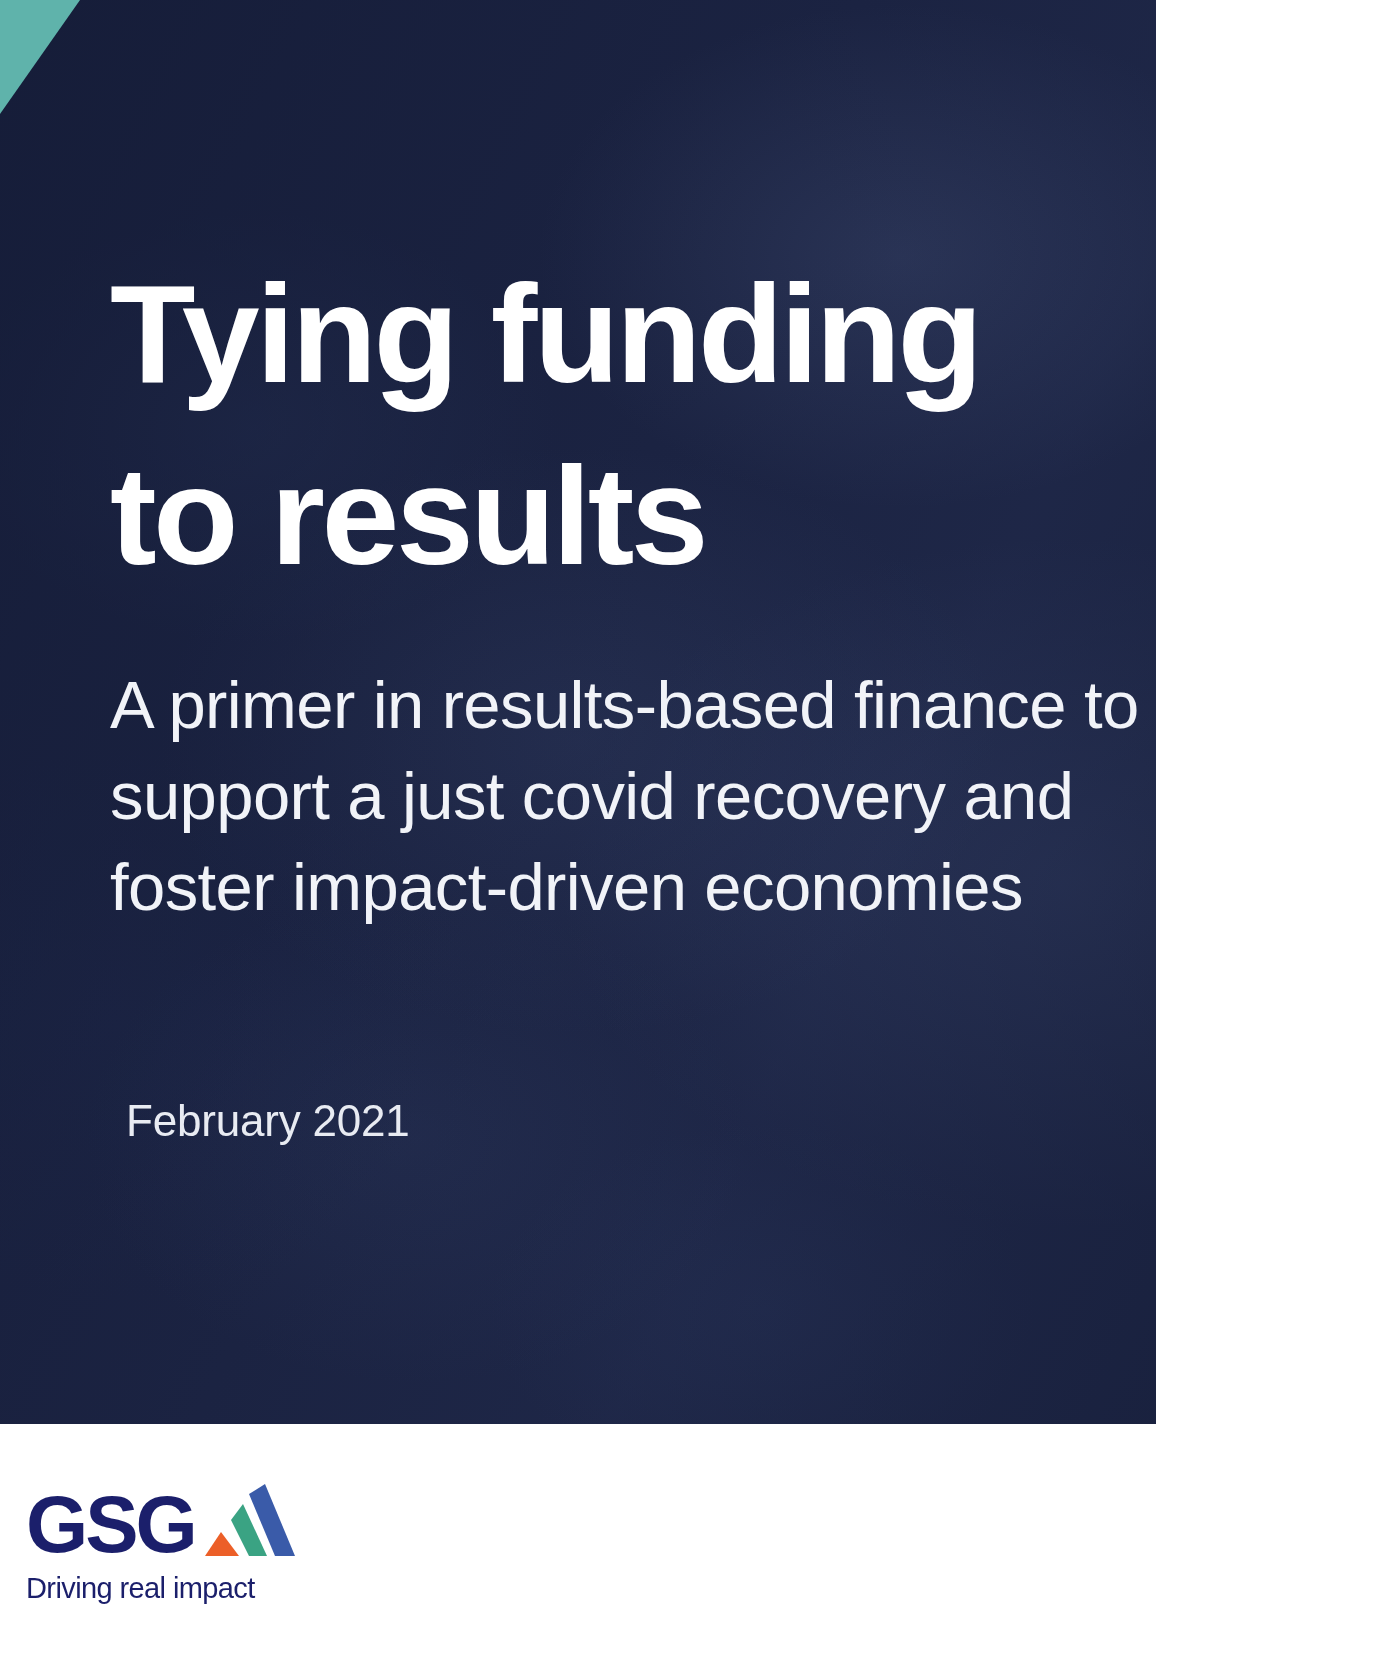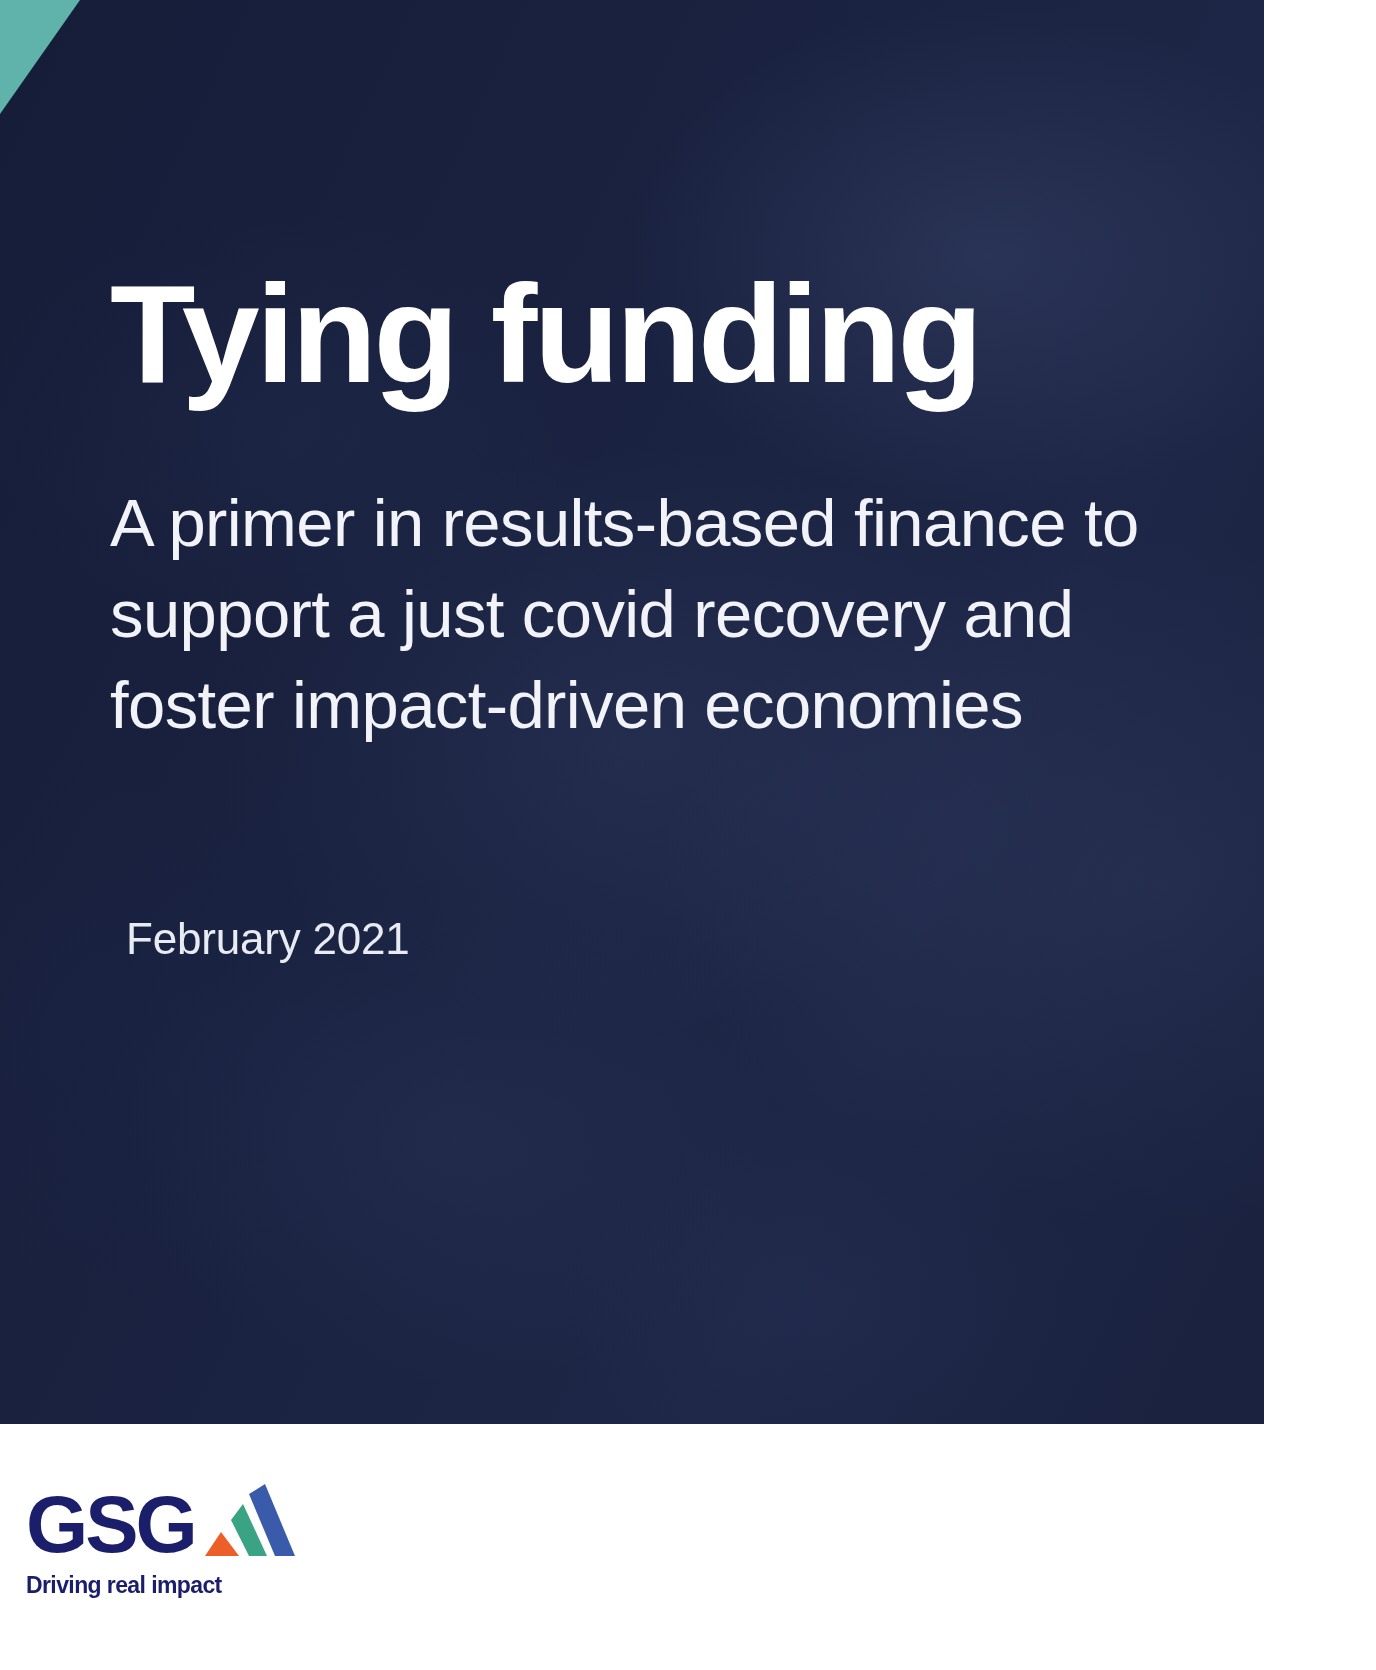--- a/index.html
+++ b/index.html
@@ -19,21 +19,21 @@
     height: 1670px;
     overflow: hidden;
     background: #ffffff;
   }
 
   
   .hero {
     position: absolute;
     left: 0;
     top: 0;
-    width: 1264px;
+    width: 1156px;
     height: 1424px;
     overflow: hidden;
     background: #1b2342;
   }
 
   
   .hero-texture {
     position: absolute;
     inset: 0;
     background:
@@ -142,40 +142,40 @@
     text-align: center;
   }
 
   .logo-mark {
     display: block;
     margin-bottom: 2px;
   }
 
   .logo-tagline {
     font-family: "Liberation Sans", sans-serif;
-    font-weight: 700;
-    font-size: 23px;
+    font-weight: 400;
+    font-size: 29px;
     line-height: 1;
     color: #1b1f6b;
     letter-spacing: -0.6px;
     margin-top: 14px;
   }
 </style>
 </head>
 <body>
 
 <div class="page">
 
   <div class="hero">
     <div class="hero-texture"></div>
     <div class="hero-vignette"></div>
     <div class="corner-triangle"></div>
 
     <div class="content">
-      <h1 class="doc-title"><span>Tying funding</span><br></h1>
+      <h1 class="doc-title"><span>Tying funding</span><br><span>to results</span></h1>
       <p class="doc-subtitle">A primer in results-based finance to support a just covid recovery and foster impact-driven economies</p>
       <p class="doc-date">February 2021</p>
     </div>
   </div>
 
   <div class="footer">
     <div class="logo">
       <div class="logo-wordmark-row">
         <span class="logo-word">GSG</span>
         <svg class="logo-mark" width="92" height="76" viewBox="0 0 92 76" xmlns="http://www.w3.org/2000/svg">

